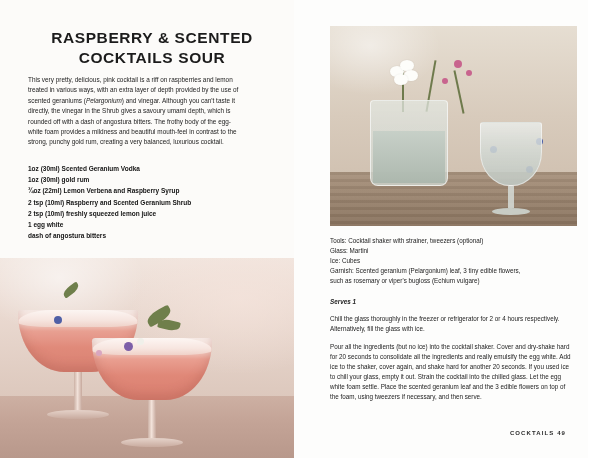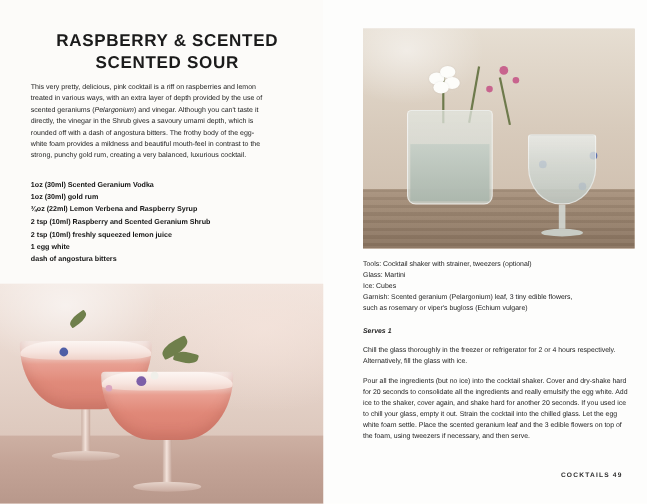--- a/index.html
+++ b/index.html
@@ -191,21 +191,21 @@
 </style>
 </head>
 <body>
 
 <div class="page">
 
   <div class="left-page">
 
     <div class="recipe-title">
       <div>RASPBERRY &amp; SCENTED</div>
-      <div>SCENTED SOUR</div>
+      <div>COCKTAILS SOUR</div>
     </div>
 
     <div class="recipe-body">This very pretty, delicious, pink cocktail is a riff on raspberries and lemon treated in various ways, with an extra layer of depth provided by the use of scented geraniums (<i>Pelargonium</i>) and vinegar. Although you can't taste it directly, the vinegar in the Shrub gives a savoury umami depth, which is rounded off with a dash of angostura bitters. The frothy body of the egg-white foam provides a mildness and beautiful mouth-feel in contrast to the strong, punchy gold rum, creating a very balanced, luxurious cocktail.</div>
 
     <div class="ingredients">
       <div>1oz (30ml) Scented Geranium Vodka</div>
       <div>1oz (30ml) gold rum</div>
       <div>¾oz (22ml) Lemon Verbena and Raspberry Syrup</div>
       <div>2 tsp (10ml) Raspberry and Scented Geranium Shrub</div>
       <div>2 tsp (10ml) freshly squeezed lemon juice</div>

